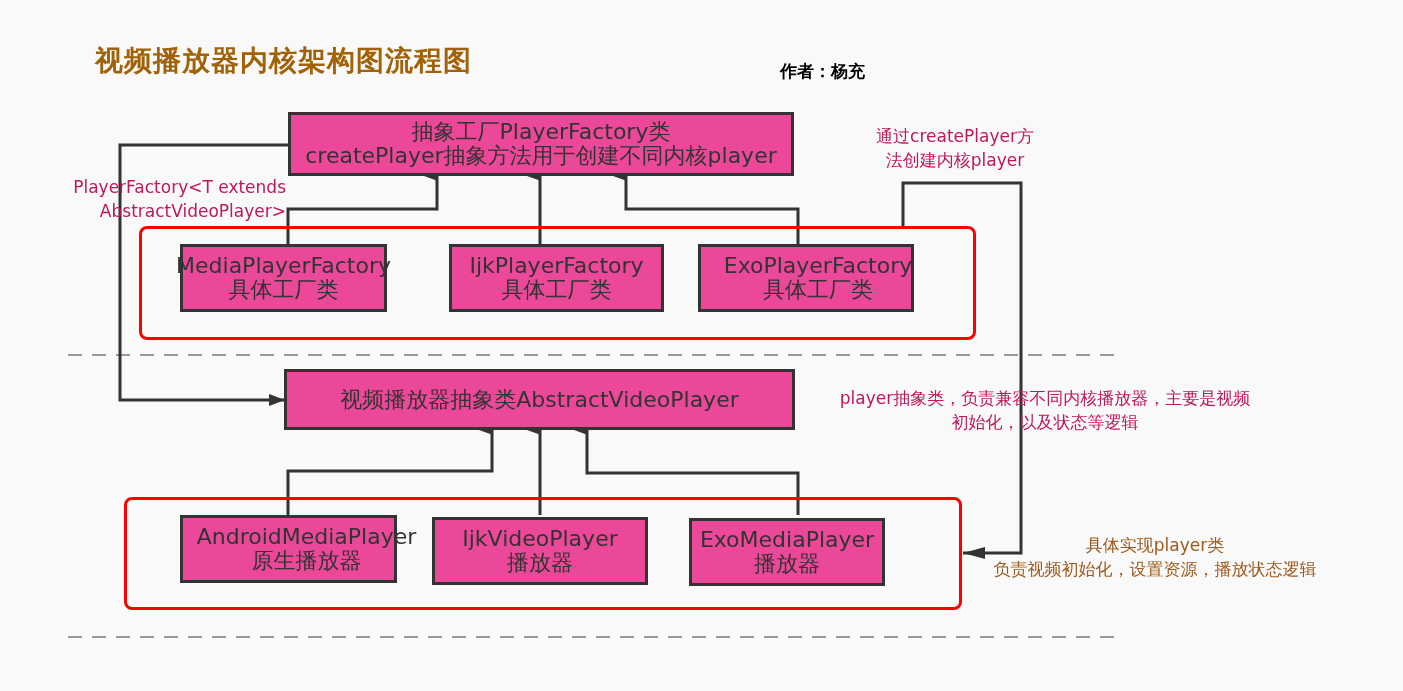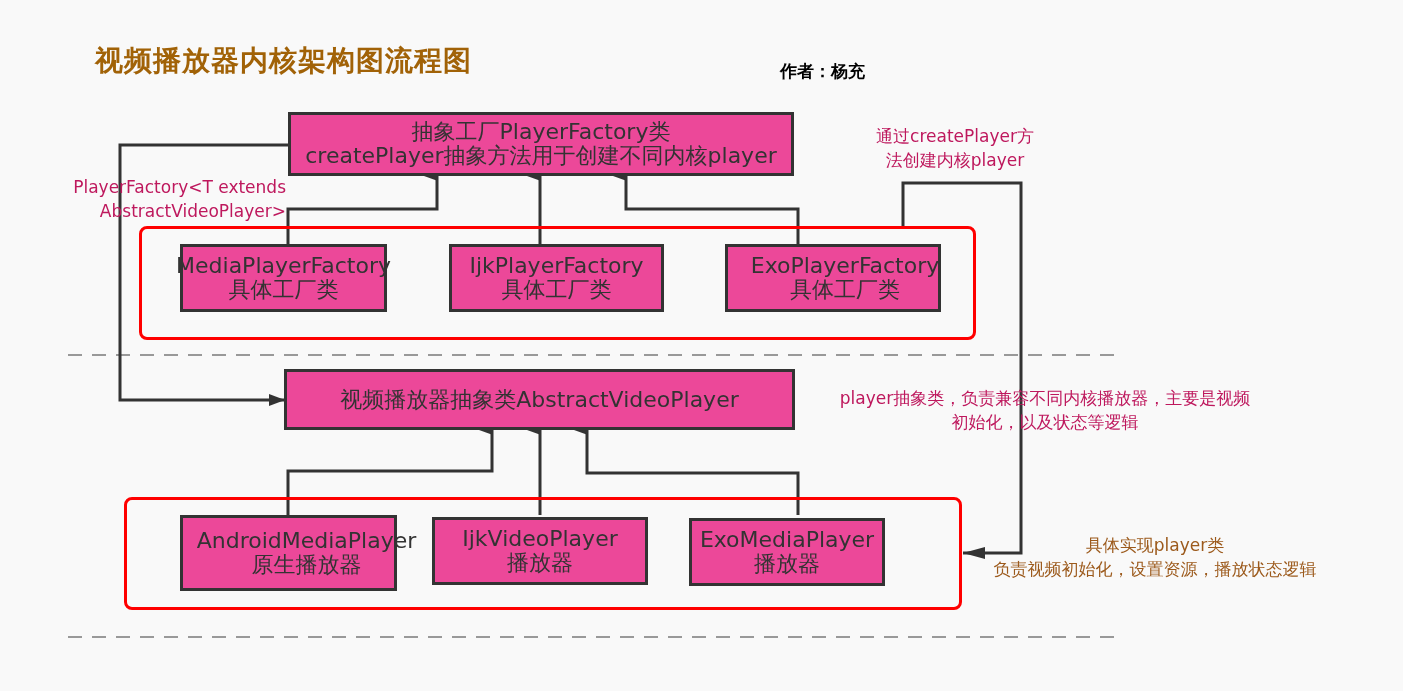--- a/index.html
+++ b/index.html
@@ -85,40 +85,40 @@
 <div class="group" style="left:139px;top:226px;width:837px;height:114px;"></div>
 
 <div class="box" style="left:180px;top:244px;width:207px;height:68px;">
   <span>MediaPlayerFactory</span>
   <span>具体工厂类</span>
 </div>
 <div class="box" style="left:433px;top:244px;width:215px;height:68px;margin-left:16px;">
   <span>IjkPlayerFactory</span>
   <span>具体工厂类</span>
 </div>
-<div class="box" style="left:725px;top:244px;width:216px;height:68px;padding-left:24px;">
+<div class="box" style="left:698px;top:244px;width:216px;height:68px;padding-left:24px;">
   <span>ExoPlayerFactory</span>
   <span>具体工厂类</span>
 </div>
 
 <div class="note" style="left:985px;top:262px;width:320px;">
 </div>
 
 <div class="box" style="left:284px;top:369px;width:511px;height:61px;justify-content:center;">
   <span>视频播放器抽象类AbstractVideoPlayer</span>
 </div>
 
 <div class="note" style="left:810px;top:386px;width:470px;">
   <div>player抽象类，负责兼容不同内核播放器，主要是视频</div>
   <div>初始化，以及状态等逻辑</div>
 </div>
 
 <div class="group" style="left:124px;top:497px;width:838px;height:113px;"></div>
 
-<div class="box" style="left:180px;top:515px;width:217px;height:76px;padding-left:36px;">
+<div class="box" style="left:180px;top:515px;width:217px;height:68px;padding-left:36px;">
   <span>AndroidMediaPlayer</span>
   <span>原生播放器</span>
 </div>
 <div class="box" style="left:432px;top:517px;width:216px;height:68px;">
   <span>IjkVideoPlayer</span>
   <span>播放器</span>
 </div>
 <div class="box" style="left:689px;top:518px;width:196px;height:68px;">
   <span>ExoMediaPlayer</span>
   <span>播放器</span>

